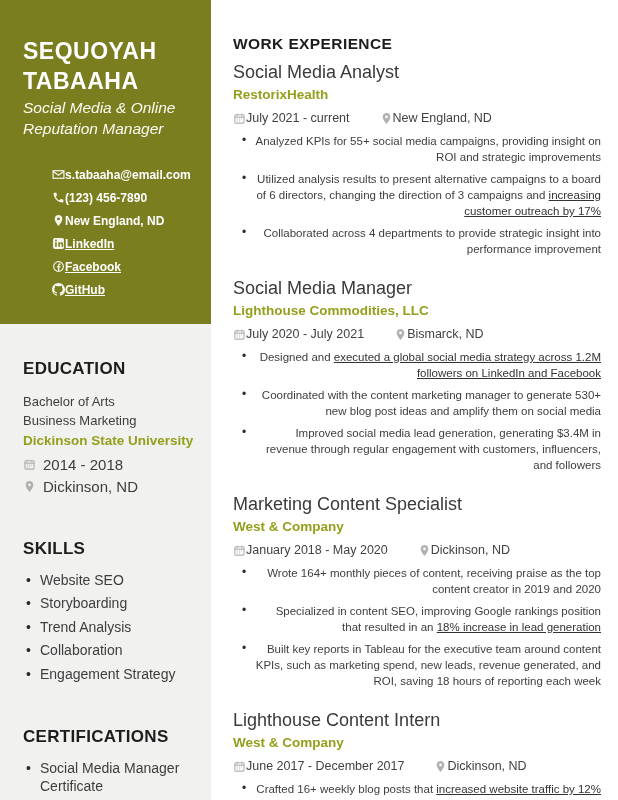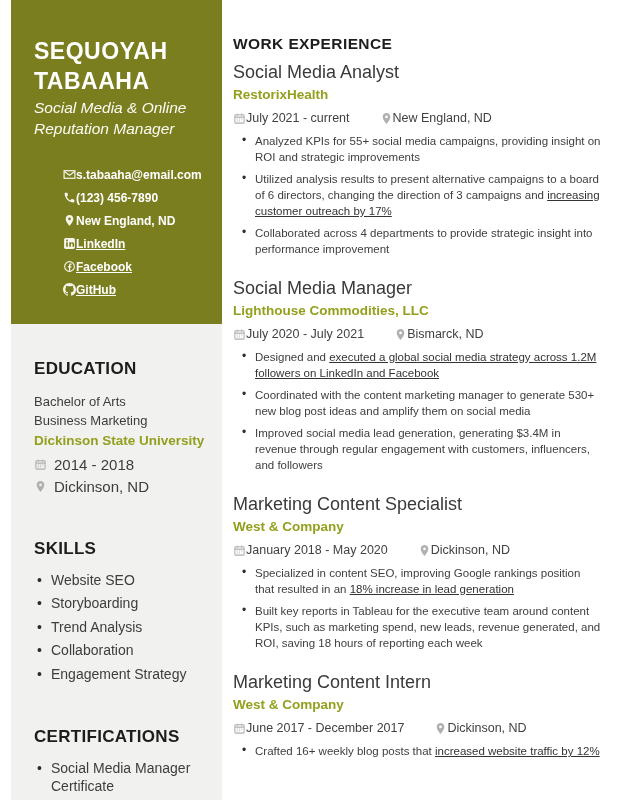--- a/index.html
+++ b/index.html
@@ -14,21 +14,21 @@
   html,body{background:#ffffff;}
   body{
     width:618px;height:800px;overflow:hidden;
     font-family:"Liberation Sans","DejaVu Sans",sans-serif;
     color:var(--body-text);
     position:relative;
   }
   .page{width:618px;height:800px;position:relative;background:#fff;}
 
   
-  .sidebar{position:absolute;left:11px;top:0;width:211px;height:800px;background:var(--sidebar-panel);}
+  .sidebar{position:absolute;left:0;top:0;width:211px;height:800px;background:var(--sidebar-panel);}
   .sidebar-green{
     background:var(--sidebar-bg);color:#fff;
     min-height:283px;padding:37px 16px 18px 23px;
   }
   .person-name{
     font-size:23px;font-weight:800;letter-spacing:.5px;line-height:1.3;
     color:#fff;width:160px;text-transform:uppercase;
   }
   .person-title{
     margin-top:1px;font-style:italic;font-size:15.5px;line-height:1.35;
@@ -65,21 +65,21 @@
     font-size:15.5px;font-weight:800;letter-spacing:.4px;
     color:var(--heading);margin-bottom:9px;
   }
   .job{margin-bottom:21px;}
   .job-title{font-size:18px;font-weight:400;color:#3a3a3a;margin-bottom:4px;}
   .company{font-size:13.5px;font-weight:700;color:var(--accent);margin-bottom:9px;}
   .meta-row{display:flex;align-items:center;margin-bottom:8px;font-size:12.5px;color:#414141;}
   .meta{display:flex;align-items:center;}
   .meta-loc{margin-left:30px;}
   .meta .gicon{width:13px;height:13px;flex:0 0 13px;color:var(--icon-gray);}
-  .bullets{list-style:none;}
+  .bullets{list-style:none;text-align:right;}
   .bullets li{
     position:relative;padding-left:22px;margin-bottom:6px;
     font-size:11.5px;line-height:16px;color:#3e3e3e;
   }
   .bullets li::before{content:"•";position:absolute;left:9px;top:-1px;font-size:12px;color:#2c2c2c;}
   .hl{font-weight:400;text-decoration:underline;color:#333;}
 </style>
 </head>
 <body>
 
@@ -268,27 +268,28 @@
           <span>January 2018 - May 2020</span>
         </span>
         <span class="meta meta-loc">
           <svg class="gicon" viewBox="0 0 24 24">
               <use href="#i-pin"></use>
             </svg>
           <span>Dickinson, ND</span>
         </span>
       </div>
       <ul class="bullets">
+        <li><span>Wrote 164+ monthly pieces of content, receiving praise as the top content creator in 2019 and 2020</span><span class="hl"></span><span></span></li>
         <li><span>Specialized in content SEO, improving Google rankings position that resulted in an </span><span class="hl">18% increase in lead generation</span><span></span></li>
         <li><span>Built key reports in Tableau for the executive team around content KPIs, such as marketing spend, new leads, revenue generated, and ROI, saving 18 hours of reporting each week</span><span class="hl"></span><span></span></li>
       </ul>
     </section>
 
     <section class="job">
-      <h3 class="job-title">Marketing Content Intern</h3>
+      <h3 class="job-title">Lighthouse Content Intern</h3>
       <div class="company">West &amp; Company</div>
       <div class="meta-row">
         <span class="meta">
           <svg class="gicon" viewBox="0 0 24 24">
               <use href="#i-cal"></use>
             </svg>
           <span>June 2017 - December 2017</span>
         </span>
         <span class="meta meta-loc">
           <svg class="gicon" viewBox="0 0 24 24">

